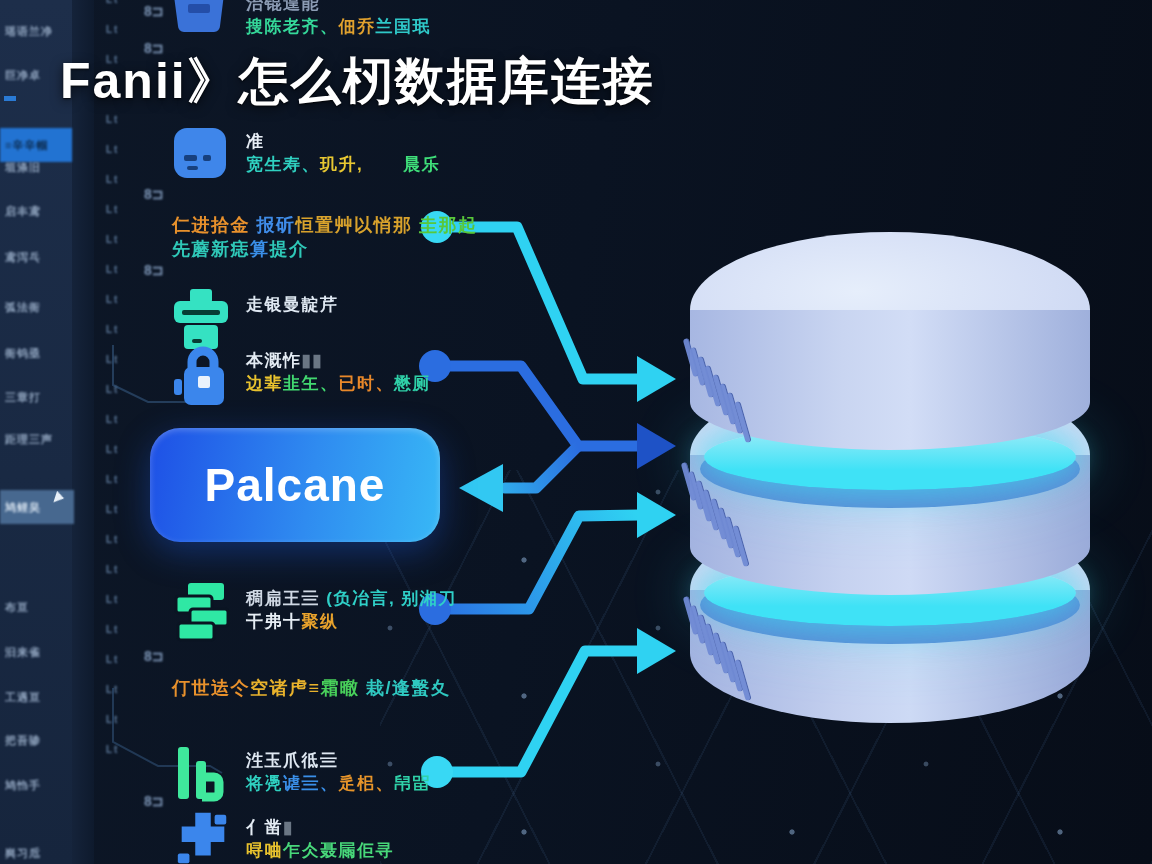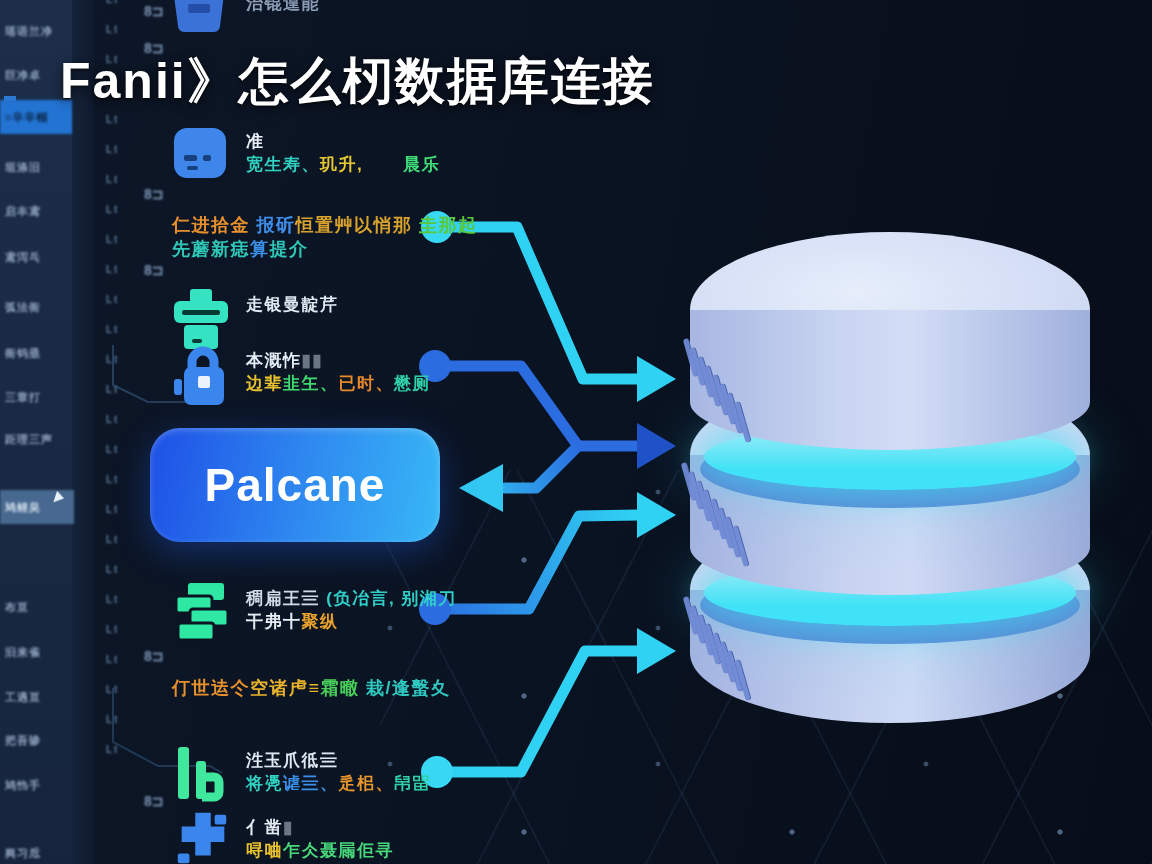--- a/index.html
+++ b/index.html
@@ -132,21 +132,21 @@
     <circle cx="437" cy="227" r="16" fill="#38d8f4"></circle>
     <circle cx="435" cy="366" r="16" fill="#2b6de0"></circle>
     <circle cx="435" cy="609" r="16" fill="#2b6de0"></circle>
     <circle cx="437" cy="772" r="16" fill="#38d8f4"></circle>
   </svg>
 
   <div id="sidebar">
     <div class="sb-tick"></div>
   <div class="sb-row" style="top: 24px;">瑶语兰净</div>
       <div class="sb-row" style="top: 68px;">巨净卓</div>
-      <div class="sb-row h1" style="top: 100px;">≡辛辛帼</div>
+      <div class="sb-row h1" style="top: 128px;">≡辛辛帼</div>
       <div class="sb-row" style="top: 160px;">垣涤旧</div>
       <div class="sb-row" style="top: 204px;">启丰鸢</div>
       <div class="sb-row" style="top: 250px;">鸢泻乓</div>
       <div class="sb-row" style="top: 300px;">弧法衙</div>
       <div class="sb-row" style="top: 346px;">衙钨亟</div>
       <div class="sb-row" style="top: 390px;">三章打</div>
       <div class="sb-row" style="top: 432px;">距理三声</div>
       <div class="sb-row h2" style="top: 490px;">鸠鲤㚖</div>
       <div class="sb-row" style="top: 600px;">布亘</div>
       <div class="sb-row" style="top: 645px;">汩来雀</div>
@@ -196,20 +196,21 @@
   <div id="items">
       <div class="list-item" style="top: -12px;">
         <div class="it-icon">
           <svg width="56" height="46" viewBox="0 0 56 46">
             <path d="M6 0 h40 a6 6 0 0 1 6 6 l-4 32 a6 6 0 0 1 -6 6 h-30 a6 6 0 0 1 -6 -6 L2 8z" fill="#3a72d8"></path>
             <rect x="16" y="16" width="22" height="9" rx="2" fill="#244ea8"></rect>
           </svg>
         </div>
         <div class="it-tx">
           <div class="ttl"><span style="color: rgb(140, 156, 180);">治锟遑能</span></div>
+          <div class="sub"><span style="color: rgb(53, 216, 154);">搜陈老齐、</span><span style="color: rgb(224, 161, 46);">佃乔</span><span style="color: rgb(47, 200, 200);">兰国珉</span></div>
         </div>
       </div>
       <div class="list-item" style="top: 126px;">
         <div class="it-icon">
           <svg width="56" height="54" viewBox="0 0 56 54">
             <rect x="2" y="2" width="52" height="50" rx="13" fill="#3f86ea"></rect>
             <rect x="12" y="29" width="13" height="6" rx="2" fill="#17407e"></rect>
             <rect x="31" y="29" width="8" height="6" rx="2" fill="#17407e"></rect>
             <rect x="15" y="40" width="11" height="4" rx="2" fill="#17407e"></rect>
           </svg>

